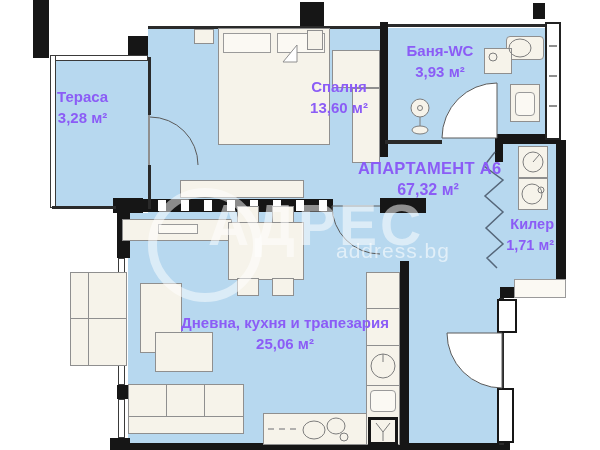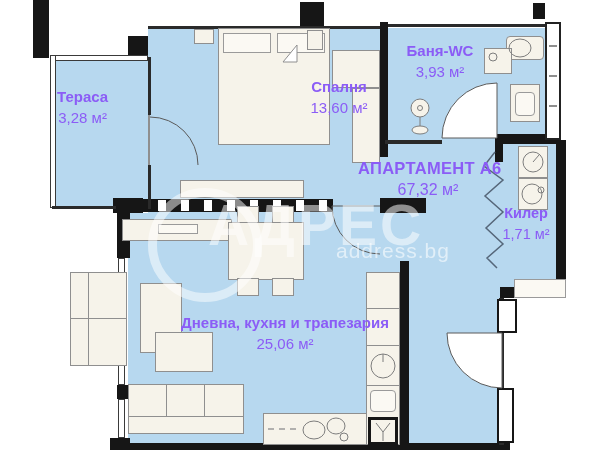--- a/index.html
+++ b/index.html
@@ -15,21 +15,21 @@
   .shaft{background:#ffffff;border:2px solid #222;box-sizing:border-box;z-index:2;}
   .jamb{background:#ffffff;border:2px solid #161616;box-sizing:border-box;z-index:3;}
   .line{background:#8f8f8f;z-index:2;}
   .dashwall{z-index:2;height:13px;
     background:repeating-linear-gradient(90deg,#161616 0 15px,#ffffff 15px 23px);
     border-top:1px solid #161616;border-bottom:1px solid #161616;box-sizing:border-box;}
   svg.layer{position:absolute;left:0;top:0;z-index:3;}
   .lbl{position:absolute;z-index:5;color:#8b5cf6;font-size:15px;font-weight:600;
        line-height:21px;text-align:center;white-space:nowrap;}
   .lbl.left{text-align:center;}
-  .lbl .area{font-weight:400;}
+  .lbl .area{font-weight:700;}
   .apt{font-size:16.5px;font-weight:700;letter-spacing:.3px;}
   .wm{position:absolute;z-index:4;pointer-events:none;}
   .wm-circle{width:96px;height:96px;border:9px solid rgba(255,255,255,.5);border-radius:50%;}
   .wm-brand{color:rgba(255,255,255,.52);font-size:57px;font-weight:700;letter-spacing:3px;line-height:60px;}
   .wm-site{color:rgba(255,255,255,.58);font-size:21px;font-weight:400;letter-spacing:1px;}
 </style>
 </head>
 <body>
 
 <div id="plan">
@@ -178,21 +178,21 @@
   <div class="lbl" style="left:396px;top:40px;width:88px;">
     <div>Баня-WC</div>
     <div class="area">3,93 м²</div>
   </div>
 
   <div class="lbl" style="left:358px;top:158px;width:140px;">
     <div class="apt">АПАРТАМЕНТ А6</div>
     <div class="area" style="font-size:16px;">67,32 м²</div>
   </div>
 
-  <div class="lbl" style="left:498px;top:203px;width:56px;font-size:14.5px;">
+  <div class="lbl" style="left:498px;top:214px;width:56px;font-size:14.5px;text-align:right;">
     <div>Килер</div>
     <div class="area">1,71 м²</div>
   </div>
 
 
   <div class="lbl" style="left:180px;top:312px;width:210px;white-space:normal;">
     <div>Дневна, кухня и трапезария</div>
     <div class="area">25,06 м²</div>
   </div>
 

